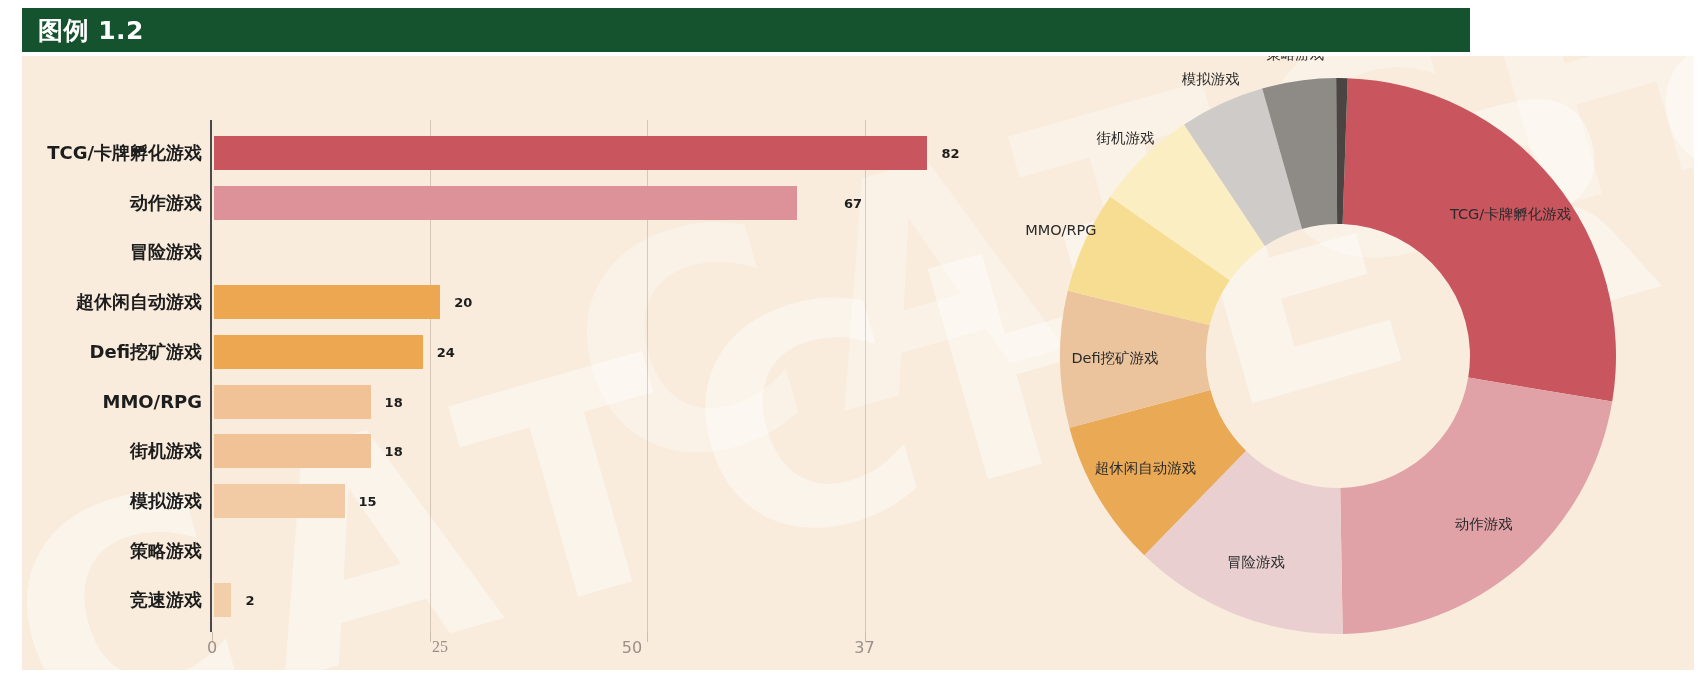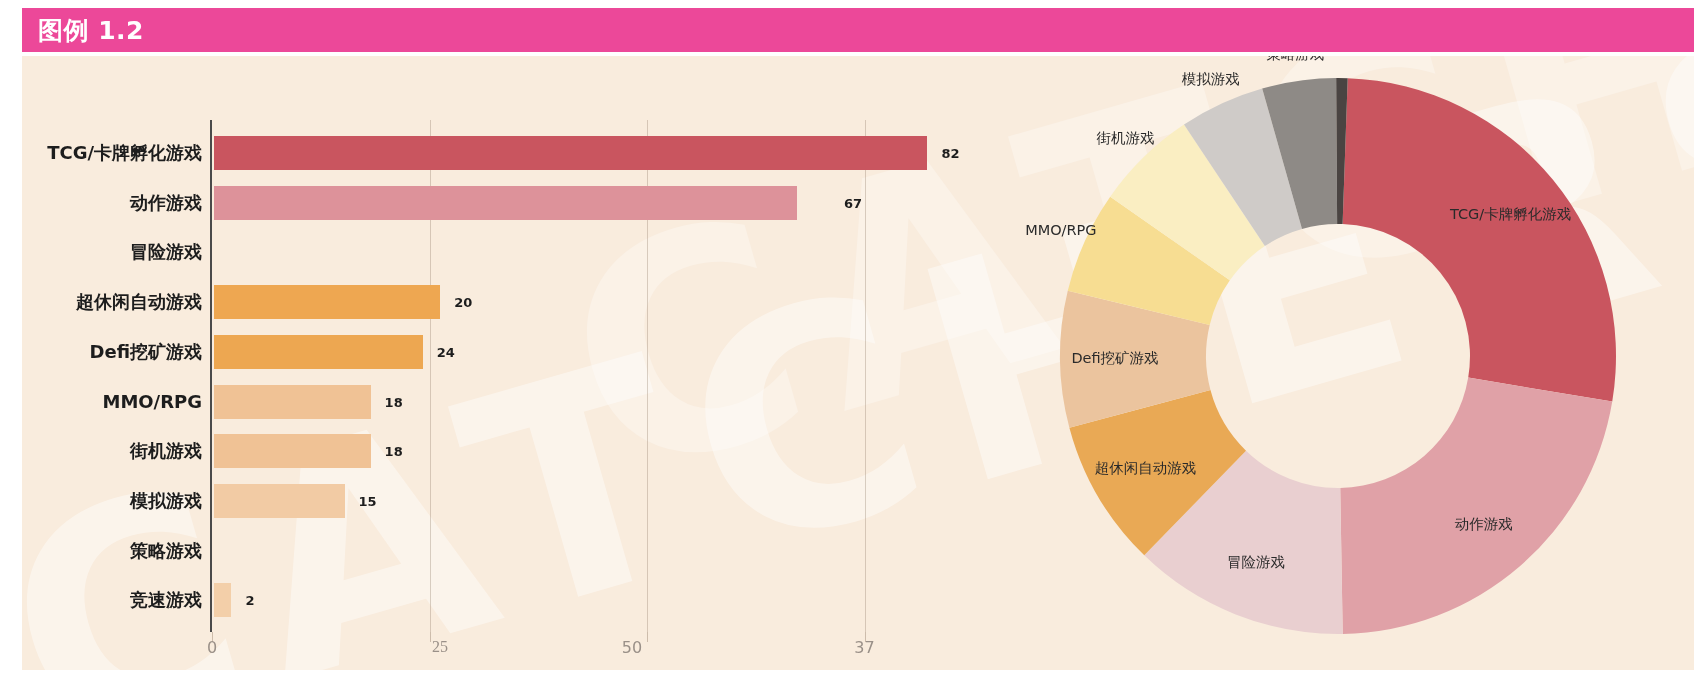--- a/index.html
+++ b/index.html
@@ -5,22 +5,22 @@
   html,body{margin:0;padding:0;}
   body{
     width:1702px;height:694px;
     background:#ffffff;
     font-family:"Liberation Sans","DejaVu Sans",sans-serif;
     overflow:hidden;
     position:relative;
   }
   
   #header-banner{
-    position:absolute;left:22px;top:8px;width:1672px;height:44px;
-    background:#ec4899;
+    position:absolute;left:22px;top:8px;width:1448px;height:44px;
+    background:#14532d;
     display:flex;align-items:center;
   }
   #header-title{
     color:#ffffff;font-size:25px;font-weight:bold;
     letter-spacing:.5px;margin-left:16px;
     font-family:"DejaVu Sans","Liberation Sans",sans-serif;
   }
   
   #figure-body{
     position:absolute;left:22px;top:56px;width:1672px;height:614px;

